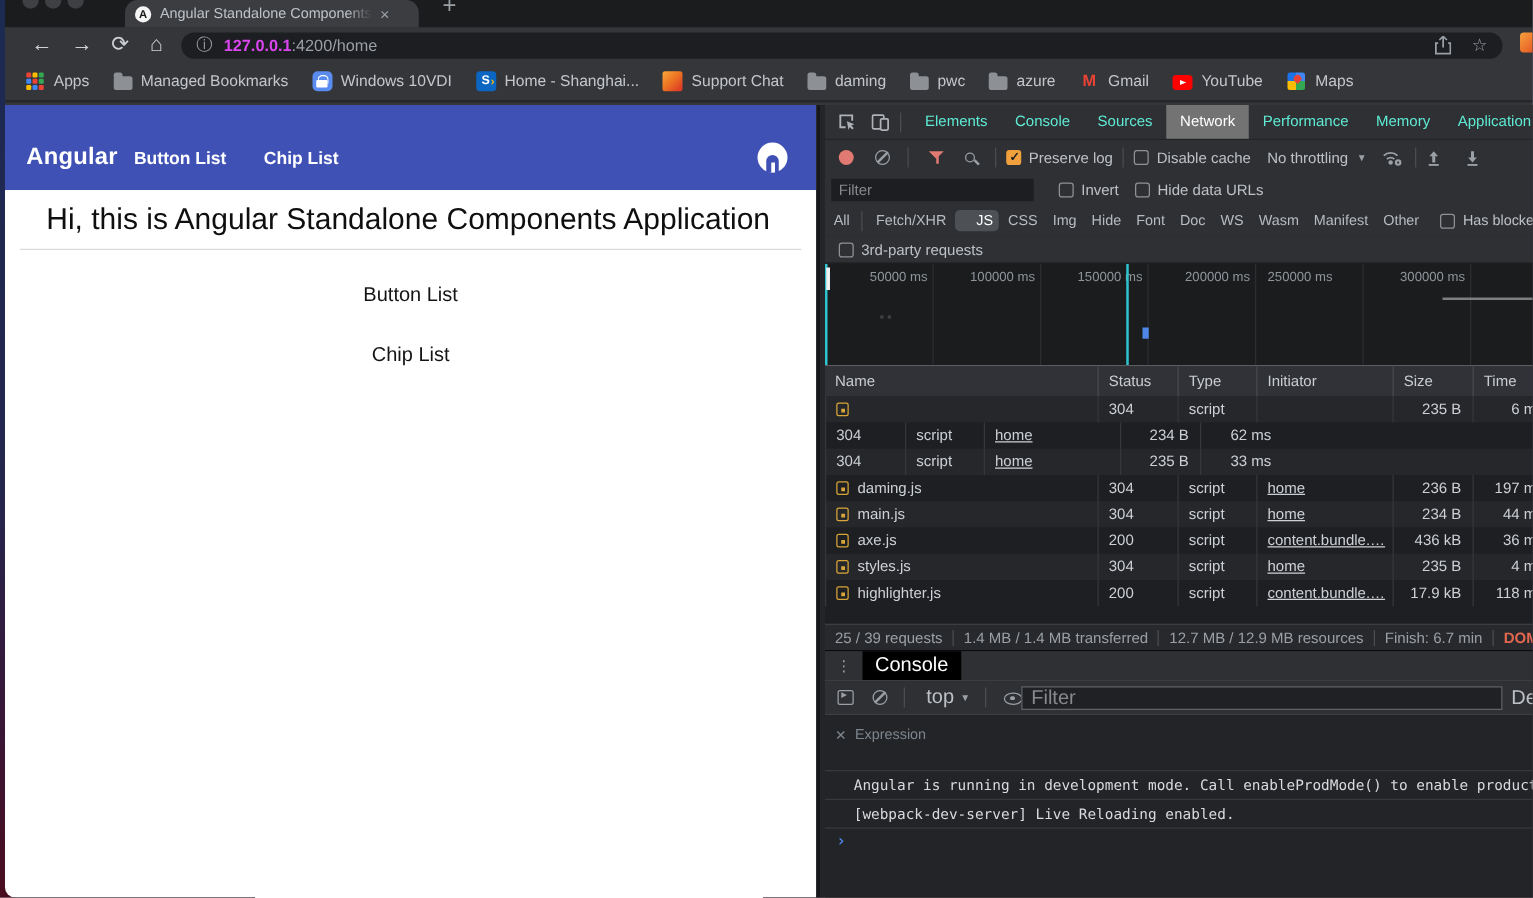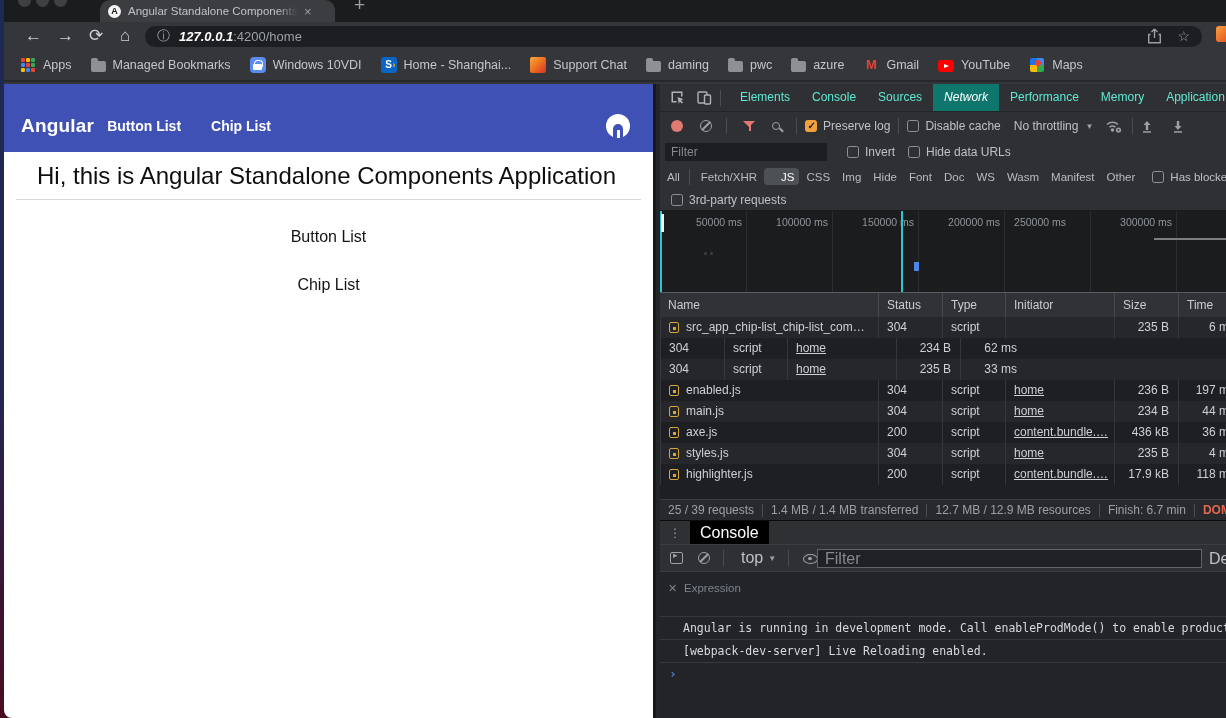--- a/index.html
+++ b/index.html
@@ -13,21 +13,21 @@
 .tab .fav { width:13px; height:13px; border-radius:50%; background:#f5f5f5; color:#1a1a1a; font-size:9px; font-weight:bold; text-align:center; line-height:13px; flex:none; }
 .tab .title { color:#bfc3c7; font-size:11.5px; margin-left:7px; white-space:nowrap; overflow:hidden; width:170px; flex:none; -webkit-mask-image:linear-gradient(90deg,#000 88%,transparent); mask-image:linear-gradient(90deg,#000 88%,transparent); }
 .tab .x { color:#9aa0a6; font-size:13px; margin-left:6px; }
 .newtab { position:absolute; left:350px; top:-6px; color:#9aa0a6; font-size:19px; font-weight:300; }
 
 .toolbar { position:absolute; left:0; top:22px; right:0; height:28px; background:#35363a; }
 .navic { position:absolute; top:0; height:28px; line-height:28px; color:#cdd0d4; font-size:17px; }
 .pill { position:absolute; left:141px; top:3.5px; width:1057px; height:21px; border-radius:11px; background:#1d1e21; display:flex; align-items:center; }
 .pill .info { color:#9aa0a6; font-size:13px; margin-left:12px; }
 .pill .url { font-size:13px; margin-left:9px; white-space:nowrap; }
-.url b { color:#ffffff; font-weight:bold;font-style:italic; }
+.url b { color:#d946ef; font-weight:bold; }
 .url span { color:#9aa0a6; }
 .pill .share { margin-left:auto; margin-right:16px; }
 .pill .star { margin-right:12px; color:#9aa0a6; font-size:14px; }
 .ext { position:absolute; left:1212px; top:4px; width:16px; height:16px; border-radius:3px; background:linear-gradient(135deg,#f6a13c,#e2491f); }
 
 .bookmarks { position:absolute; left:0; top:50px; right:0; height:32px; background:#35363a; border-bottom:2px solid #26272a; display:flex; align-items:center; padding-left:16px; gap:19px; }
 .bm { display:flex; align-items:center; gap:7px; color:#c3c6ca; font-size:12.5px; white-space:nowrap; }
 .bmi { width:16px; height:16px; flex:none; position:relative; }
 .i-apps { display:grid; grid-template-columns:repeat(3,4px); grid-template-rows:repeat(3,4px); gap:1px; width:14px!important; height:14px!important; margin:1px; }
 .i-apps i { border-radius:1px; }
@@ -59,21 +59,21 @@
 .apph1 { font-size:24px; color:#0f0f10; font-weight:400; padding:10px 0 0 33px; height:47px; }
 .apphr { border:none; border-top:1px solid #d9d9d9; margin:0 12px; }
 .applink { text-align:center; font-size:16px; color:#141414; margin-top:28px; }
 .applink + .applink { margin-top:30px; }
 
 .devtools { position:absolute; left:652px; top:0; width:574px; height:100%; background:#242528; font-size:12px; color:#bdc1c6; }
 .dtinner { position:absolute; left:4px; top:0; width:570px; }
 .dt-tabs { height:28px; background:#2f3033; display:flex; align-items:center; border-bottom:1px solid #232427; }
 .dt-sep { width:1px; height:16px; background:#4a4c50; margin:0 8px; flex:none; }
 .dtab { padding:0 11px; line-height:27px; color:#5eead4; white-space:nowrap; }
-.dtab.active { background:#0f766e; color:#fff;font-style:italic; }
+.dtab.active { background:#737373; color:#fff; }
 .icsvg { flex:none; }
 
 .net-toolbar { height:28px; background:#2f3033; display:flex; align-items:center; }
 .rec { width:12px; height:12px; border-radius:50%; background:#e07a73; margin-left:11px; flex:none; }
 .noent { width:12px; height:12px; border-radius:50%; border:1.6px solid #9aa0a6; position:relative; margin-left:17px; flex:none; }
 .noent:after { content:""; position:absolute; left:-1px; top:4.2px; width:12px; height:1.6px; background:#9aa0a6; transform:rotate(-45deg); }
 .funnel { margin-left:8px; flex:none; width:13px; height:12px; position:relative; }
 .funnel:before { content:""; position:absolute; left:0; top:1px; border-left:6.5px solid transparent; border-right:6.5px solid transparent; border-top:6px solid #e07a73; }
 .funnel:after { content:""; position:absolute; left:5.5px; top:5px; width:2px; height:6px; background:#e07a73; }
 .mag { width:8px; height:8px; border:1.6px solid #9aa0a6; border-radius:50%; position:relative; margin-left:16px; flex:none; }
@@ -359,21 +359,20 @@
             <span class="tcell" style="width: 64px;">Status</span>
             <span class="tcell" style="width: 63px;">Type</span>
             <span class="tcell" style="width: 109px;">Initiator</span>
             <span class="tcell" style="width: 64px;">Size</span>
             <span class="tcell" style="width: 66px;">Time</span>
           </div>
       <div id="tbody">
             <div class="trow odd">
               <span class="tcell namec" style="width:218px">
                 <span class="jsic"></span>
-                <span class="nametxt">src_app_chip-list_chip-list_com…</span>
               </span>
               <span class="tcell" style="width:64px">304</span>
               <span class="tcell" style="width:63px">script</span>
               <span class="tcell" style="width:109px"></span>
               <span class="tcell rt" style="width:64px">235 B</span>
               <span class="tcell rt" style="width:66px">6 ms</span>
             </div>
             <div class="trow even">
               <span class="tcell" style="width:64px">304</span>
               <span class="tcell" style="width:63px">script</span>
@@ -384,21 +383,21 @@
             <div class="trow odd">
               <span class="tcell" style="width:64px">304</span>
               <span class="tcell" style="width:63px">script</span>
               <span class="tcell und" style="width:109px">home</span>
               <span class="tcell rt" style="width:64px">235 B</span>
               <span class="tcell rt" style="width:66px">33 ms</span>
             </div>
             <div class="trow even">
               <span class="tcell namec" style="width:218px">
                 <span class="jsic"></span>
-                <span class="nametxt">enabled.js</span>
+                <span class="nametxt">daming.js</span>
               </span>
               <span class="tcell" style="width:64px">304</span>
               <span class="tcell" style="width:63px">script</span>
               <span class="tcell und" style="width:109px">home</span>
               <span class="tcell rt" style="width:64px">236 B</span>
               <span class="tcell rt" style="width:66px">197 ms</span>
             </div>
             <div class="trow odd">
               <span class="tcell namec" style="width:218px">
                 <span class="jsic"></span>

